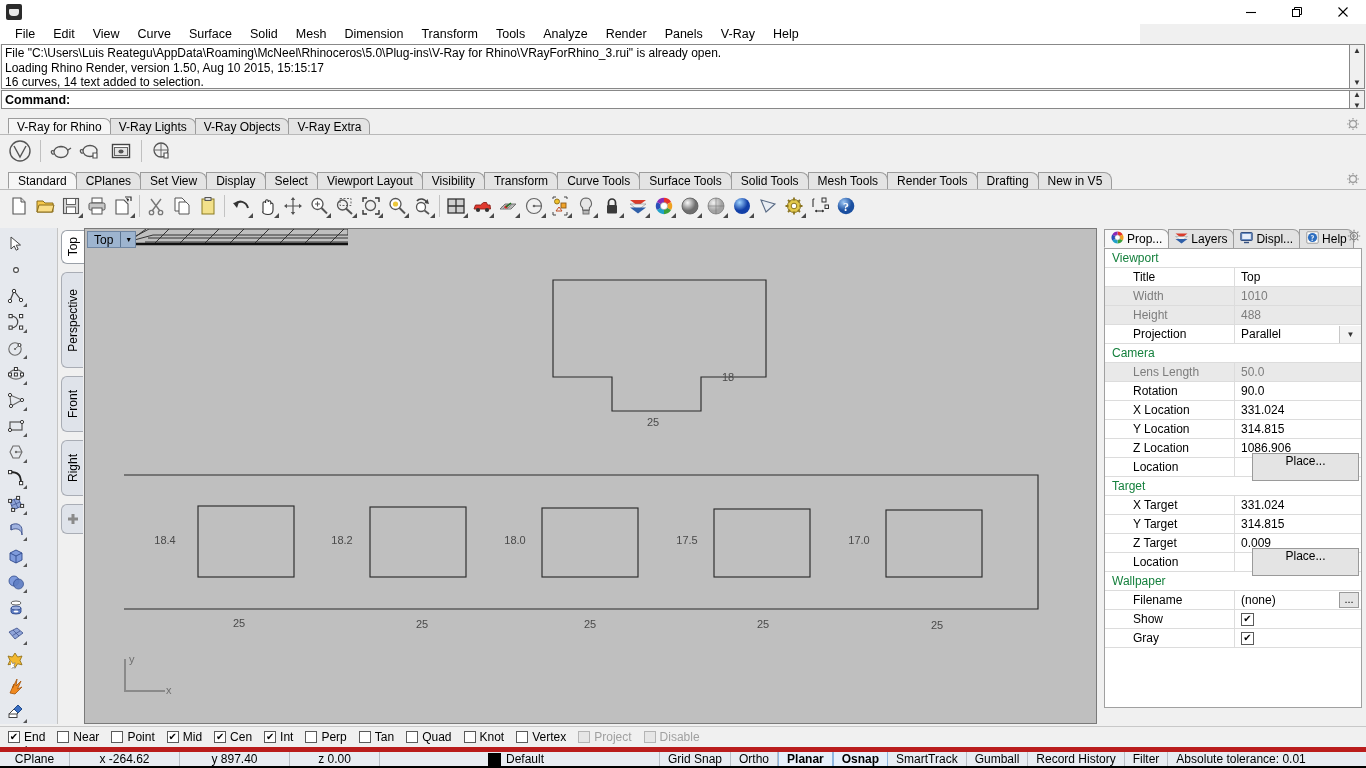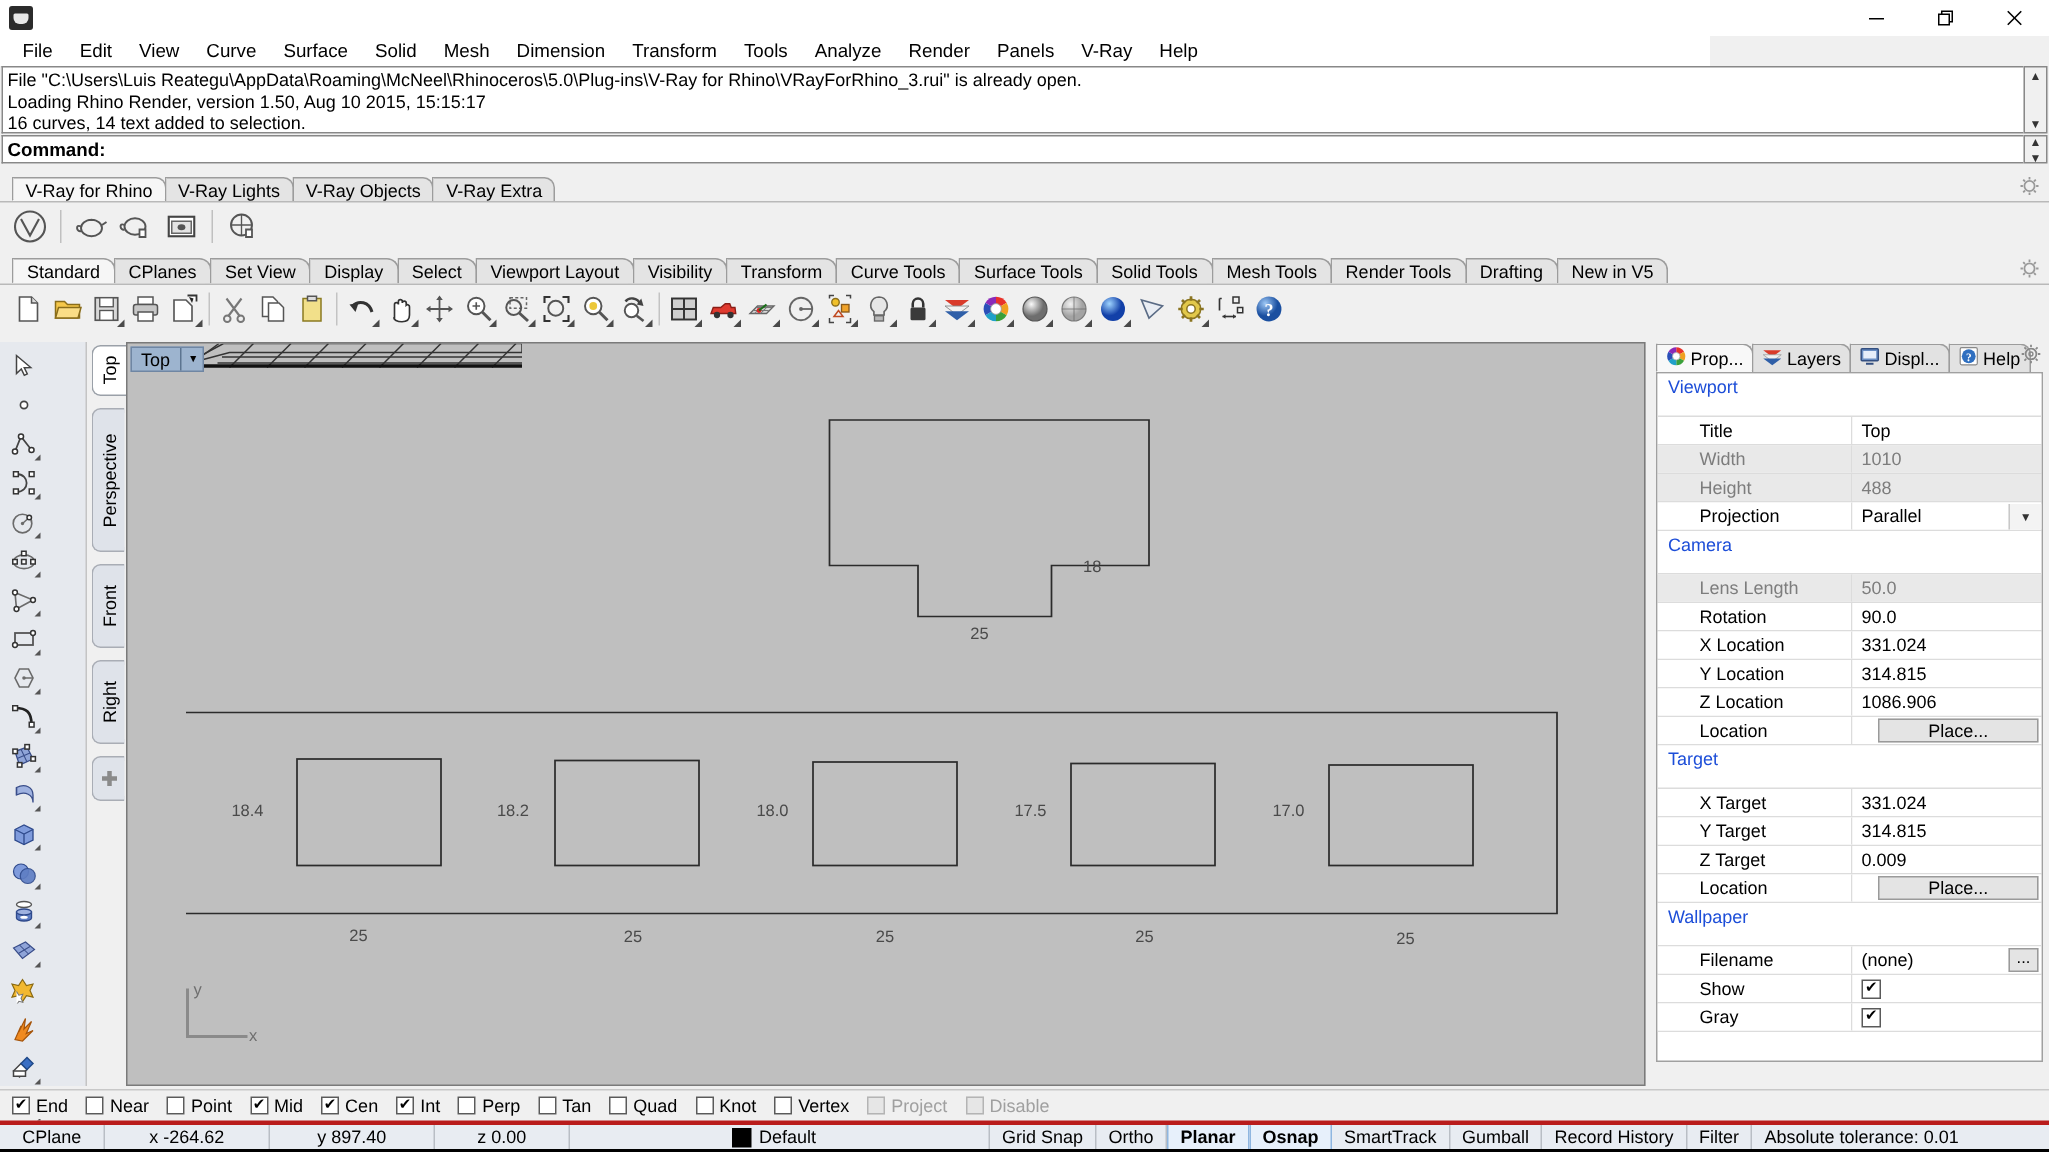--- a/index.html
+++ b/index.html
@@ -186,42 +186,42 @@
     background: #e2e2e2; border: 1px solid #9c9c9c; border-bottom: none;
     border-radius: 0 7px 0 0; margin-right: -1px; white-space: nowrap; cursor: default;
   }
   .rptab.active { background: #f8f8f8; border-bottom: 1px solid #f8f8f8; }
   #rp-gear { position: absolute; right: 5px; bottom: 2px; }
   #rp-body {
     position: absolute; left: 4px; top: 20px; width: 258px; height: 460px;
     background: #fff; border: 1px solid #a0a0a0; overflow: hidden;
   }
   .grp-hdr {
-    height: 29px; line-height: 19px; padding-left: 7px;
-    font-size: 12px; color: #1d4ed8; background: #fff;
+    height: 19px; line-height: 19px; padding-left: 7px;
+    font-size: 12px; color: #15803d; background: #fff;
     border-bottom: 1px solid #dcdcdc;
   }
   .prow { display: flex; height: 19px; border-bottom: 1px solid #dcdcdc; }
   .pkey {
     width: 130px; padding-left: 28px; line-height: 19px; font-size: 12px;
     color: #000; border-right: 1px solid #dcdcdc; background: #fff; white-space: nowrap;
   }
   .pval {
     flex: 1; line-height: 19px; font-size: 12px; color: #000;
     padding-left: 6px; background: #fff; white-space: nowrap;
     display: flex; align-items: center;
   }
   .prow.disabled .pkey, .prow.disabled .pval { color: #7d7d7d; background: #e9e9e9; }
   .pval .combo-arrow {
     margin-left: auto; width: 22px; height: 17px; background: #f3f3f3;
     border-left: 1px solid #c8c8c8; display: flex; align-items: center; justify-content: center;
     font-size: 8px; color: #333;
   }
   .pbtn {
-    margin: 1px 2px 1px 11px; flex: 1; height: 16px; line-height: 15px; text-align: center;
+    margin: 1px 2px 1px 11px; flex: 1; height: 28px; line-height: 15px; text-align: center;
     font-size: 12px; background: #e4e4e4; border: 1px solid #9a9a9a; cursor: default;
   }
   .pval .dots {
     margin-left: auto; width: 20px; height: 16px; margin-right: 2px;
     background: #e4e4e4; border: 1px solid #9a9a9a; font-size: 11px;
     line-height: 13px; text-align: center; cursor: default;
   }
   .chk {
     width: 13px; height: 13px; border: 1px solid #5a5a5a; background: #fff;
     display: inline-flex; align-items: center; justify-content: center;
@@ -238,21 +238,21 @@
     display: flex; align-items: center; gap: 4px; margin-right: 12px;
     font-size: 12px; color: #000; cursor: default; white-space: nowrap;
   }
   .osnap.off-label { color: #a0a0a0; }
   .osnap .chk { width: 12px; height: 12px; }
   .osnap.off-label .chk { background: #e6e6e6; border-color: #b4b4b4; }
 
   
   #statusbar {
     position: absolute; left: 0; top: 747px; width: 1366px; height: 21px;
-    background: #e8ecf2; border-top: 3px solid #b91c1c; border-bottom: 2px solid #000;
+    background: #e8ecf2; border-top: 5px solid #b91c1c; border-bottom: 2px solid #000;
     display: flex; align-items: stretch; justify-content: space-between;
   }
   .scell {
     display: flex; align-items: center; justify-content: center;
     font-size: 12px; color: #000; border-right: 1px solid #b9bec5;
     padding: 0 8px; white-space: nowrap; cursor: default;
   }
   .scell.pressed { background: #e7f0fb; font-weight: bold; border-left: 1px solid #8fb6e0; border-right: 1px solid #8fb6e0; }
   .swatch { width: 13px; height: 13px; background: #000; margin-right: 5px; }
   .scell.grow { flex: 1; justify-content: flex-start; border-right: none; }

